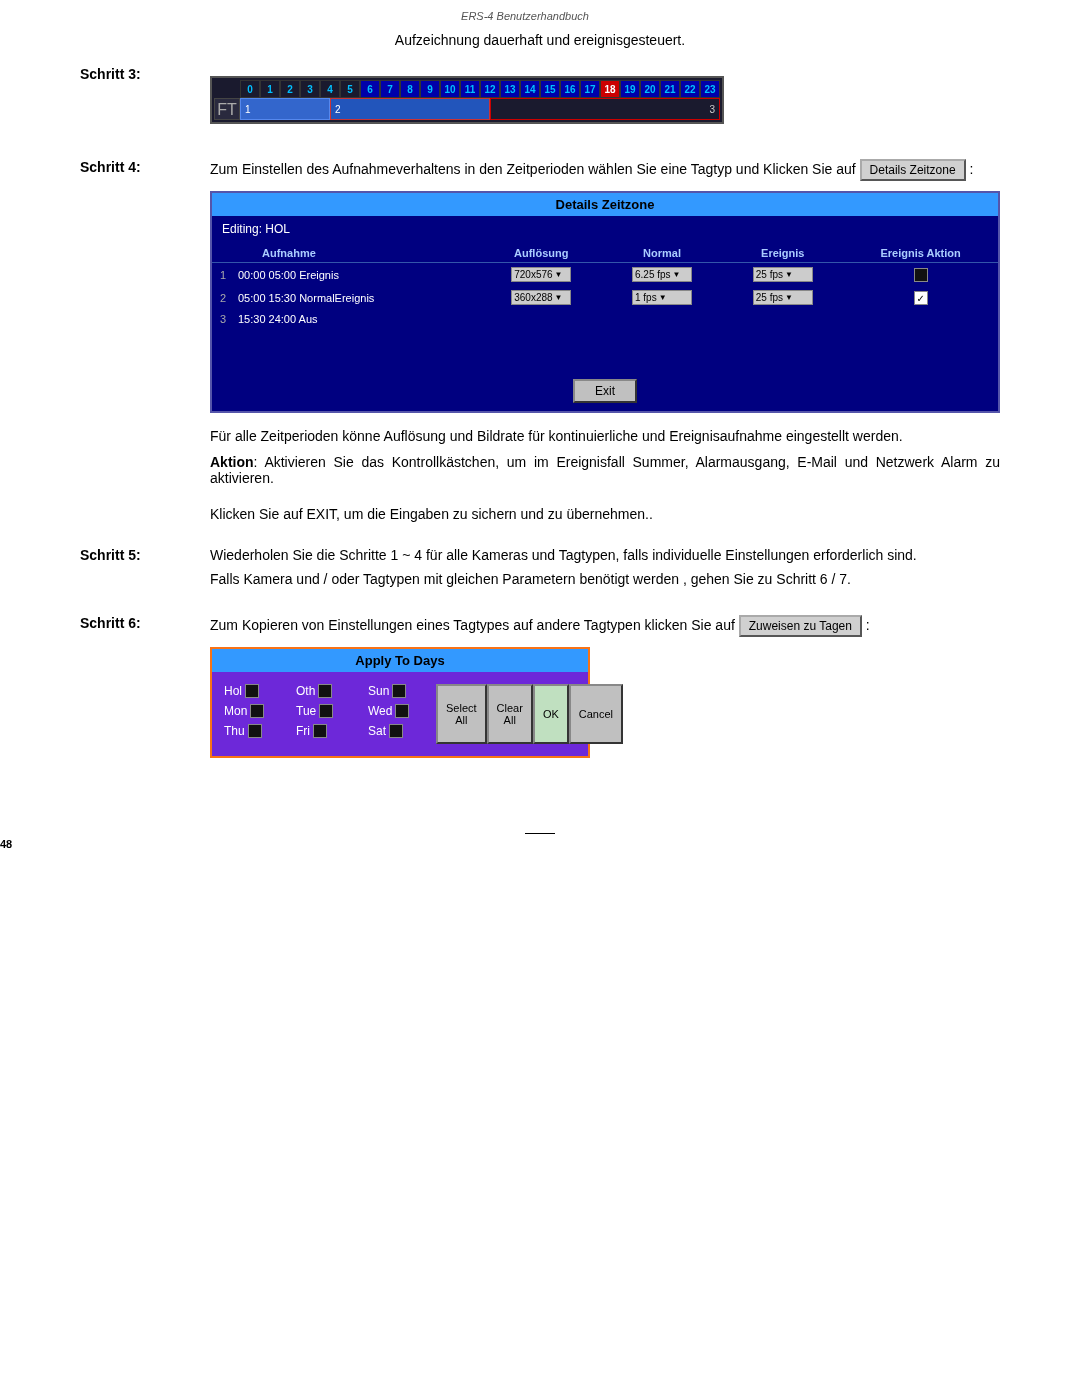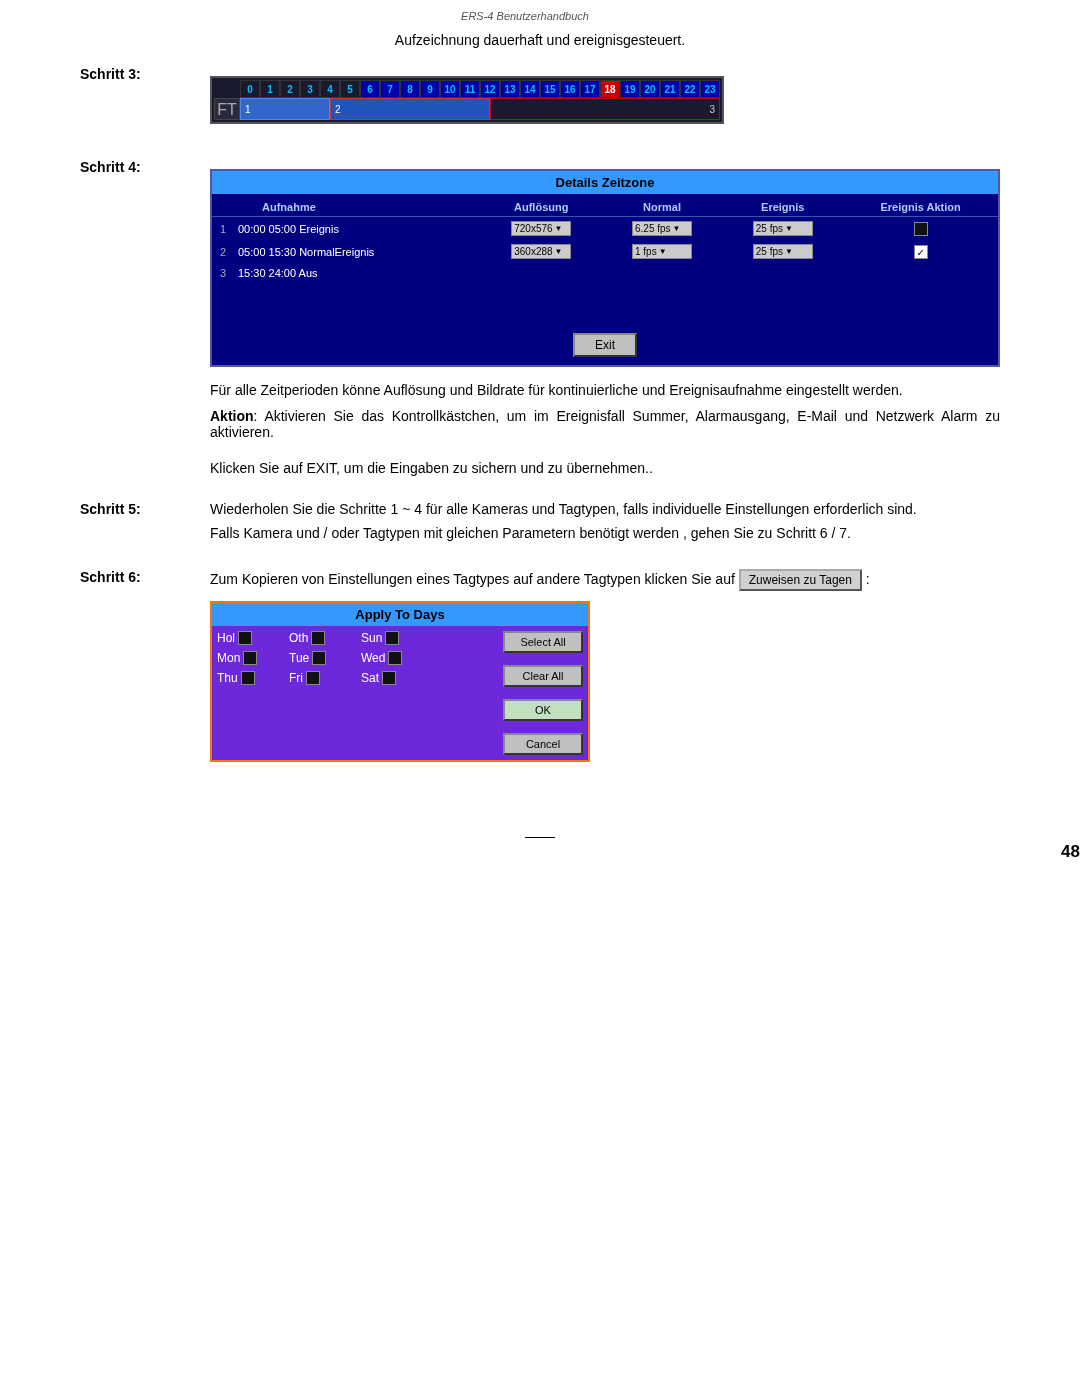--- a/index.html
+++ b/index.html
@@ -274,21 +274,21 @@
       background: #3399ff;
       text-align: center;
       padding: 4px 0;
       font-weight: bold;
       font-size: 13px;
       color: #000;
     }
 
     .apply-dialog-body {
       display: flex;
-      padding: 5px;
+      padding: 12px;
       gap: 8px;
     }
 
     .apply-days-grid {
       flex: 1;
     }
 
     .apply-days-row {
       display: flex;
       gap: 12px;
@@ -300,22 +300,22 @@
       display: flex;
       align-items: center;
       gap: 3px;
       min-width: 60px;
       color: #fff;
       font-size: 12px;
     }
 
     .apply-buttons {
       display: flex;
-      flex-direction: column;
-      gap: 12px;
+      flex-direction: row;
+      gap: 0;
       min-width: 80px;
     }
 
     .apply-btn {
       background: #c0c0c0;
       border: 2px outset #888;
       color: #000;
       padding: 3px 8px;
       font-size: 11px;
       text-align: center;
@@ -324,23 +324,23 @@
 
     .apply-btn.ok-btn {
       background: #c0e0c0;
     }
 
     .action-bold {
       font-weight: bold;
     }
 
     .page-footer {
-      text-align: right;
+      text-align: left;
       padding-bottom: 20px;
-      font-size: 17px;
+      font-size: 11px;
       font-weight: bold;
     }
 
     .page-footer-line {
       border-top: 1px solid #000;
       width: 30px;
       margin: 0 auto 4px auto;
     }
   </style>
 </head>
@@ -399,23 +399,29 @@
             <div class="tbar-outline">3</div>
           </div>
         </div>
       </div>
     </div>
   </div>
 
   <div class="step-block">
     <div class="step-label">Schritt 4:</div>
     <div class="step-content">
+      <p>
+        <span>Zum Einstellen des Aufnahmeverhaltens in den Zeitperioden wählen Sie eine Tagtyp und Klicken Sie auf</span>
+        <span class="inline-button">Details Zeitzone</span>
+        :
+      </p>
 
       <div class="dialog-box">
         <div class="dialog-title-bar">Details Zeitzone</div>
+        <div class="dialog-subtitle">Editing: HOL</div>
         <table class="dialog-table">
           <thead>
             <tr>
               <th style="width:20px;"></th>
               <th class="left-align">Aufnahme</th>
               <th>Auflösung</th>
               <th>Normal</th>
               <th>Ereignis</th>
               <th>Ereignis Aktion</th>
             </tr>

